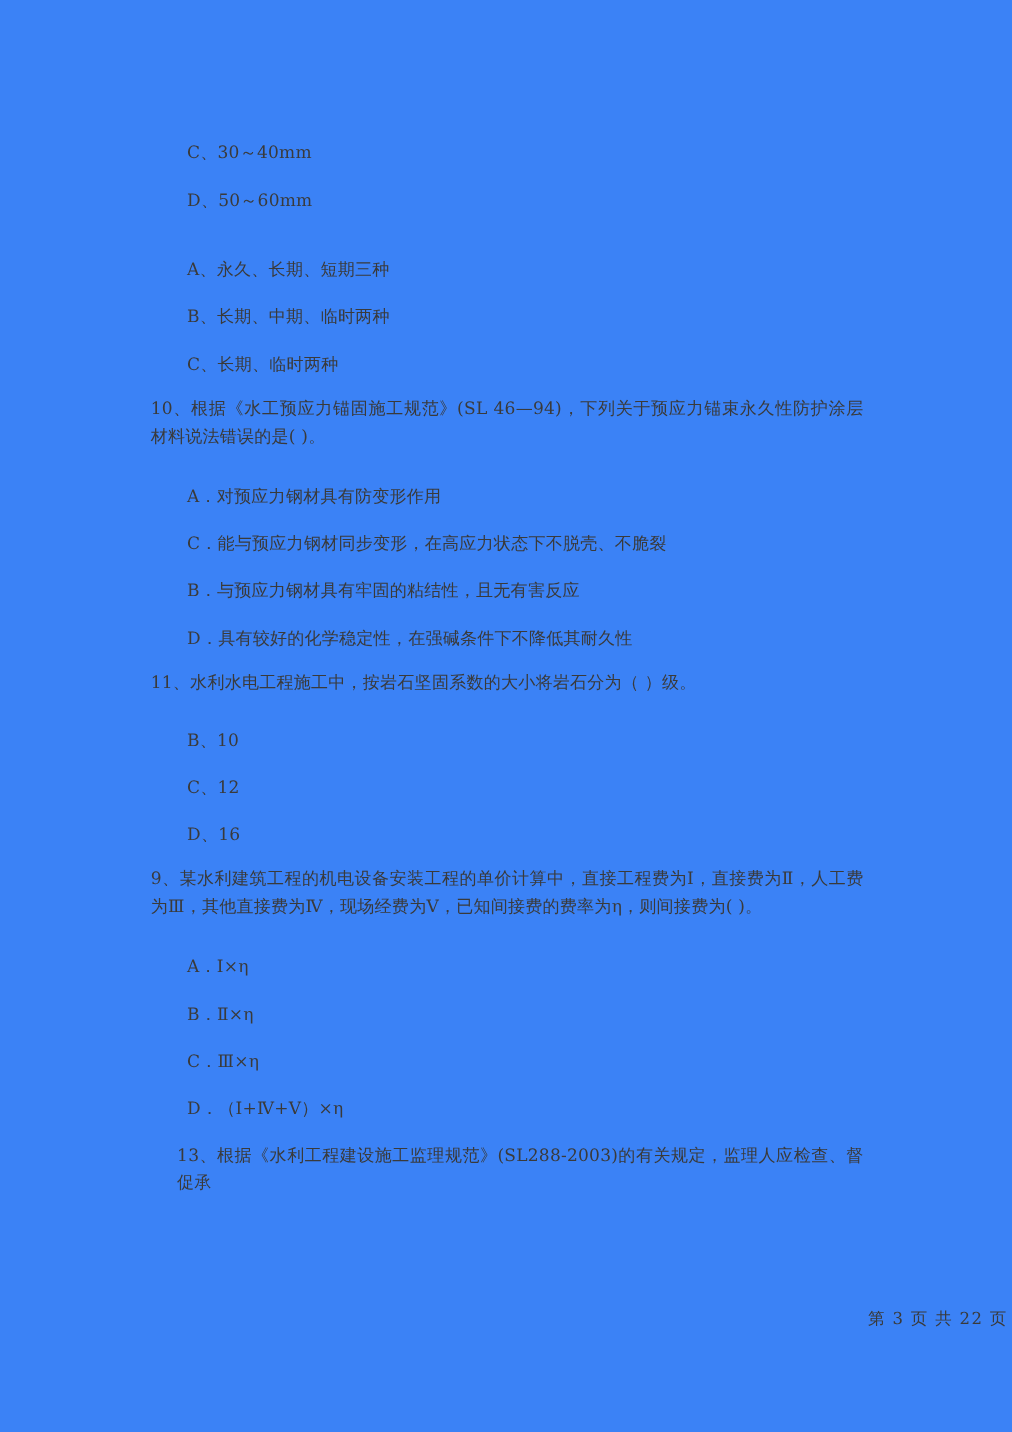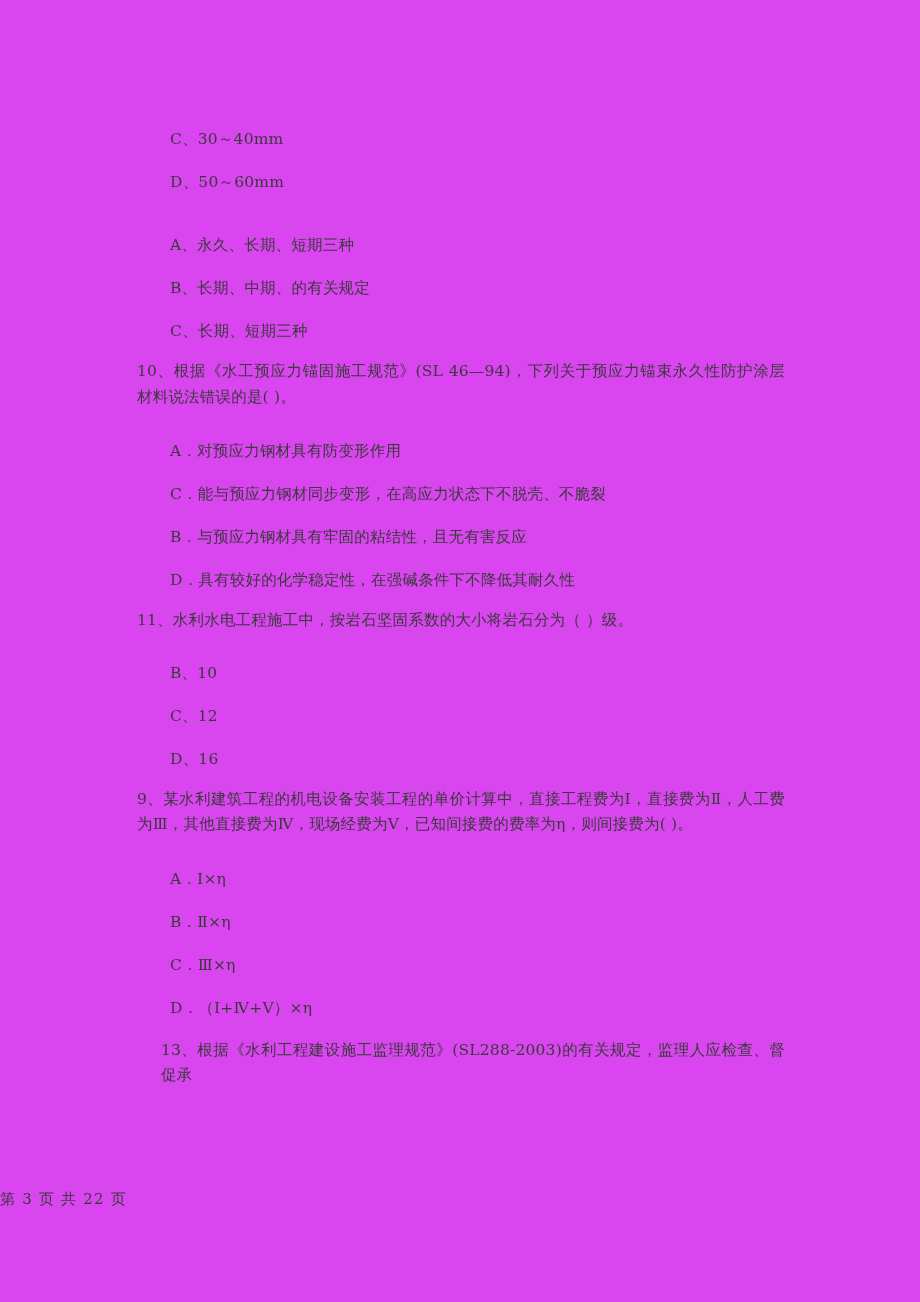--- a/index.html
+++ b/index.html
@@ -9,21 +9,21 @@
     background: #ffffff;
   }
   body {
     font-family: "DejaVu Serif", "Liberation Serif", serif;
     color: #3a3a3a;
   }
   .page {
     position: relative;
     width: 920px;
     height: 1302px;
-    background: #d946ef;
+    background: #3b82f6;
     overflow: hidden;
     box-sizing: border-box;
   }
   .content {
     position: absolute;
     left: 137px;
     top: 104px;
     width: 648px;
   }
   
@@ -53,21 +53,21 @@
     white-space: pre;
   }
   .opt-first {
     padding-top: 25px;
   }
   .footer {
     position: absolute;
     left: 0;
     right: 4px;
     top: 1190px;
-    text-align: left;
+    text-align: right;
     font-size: 15px;
     letter-spacing: 1.2px;
     color: #3a3a3a;
   }
   .trailing {
     margin-top: 20px;
     margin-left: 24px;
   }
 </style>
 </head>
@@ -75,22 +75,22 @@
 
 <div class="page">
 
   <div class="content">
 
     <div class="option opt-first">C、30～40mm</div>
     <div class="option">D、50～60mm</div>
 
     <div class="q-block">
       <div class="option opt-first">A、永久、长期、短期三种</div>
-      <div class="option">B、长期、中期、的有关规定</div>
-      <div class="option">C、长期、短期三种</div>
+      <div class="option">B、长期、中期、临时两种</div>
+      <div class="option">C、长期、临时两种</div>
     </div>
 
     <div class="q-block">
       <p class="question">10、根据《水工预应力锚固施工规范》(SL 46—94)，下列关于预应力锚束永久性防护涂层材料说法错误的是(    )。</p>
       <div class="option opt-first">A．对预应力钢材具有防变形作用</div>
       <div class="option">C．能与预应力钢材同步变形，在高应力状态下不脱壳、不脆裂</div>
       <div class="option">B．与预应力钢材具有牢固的粘结性，且无有害反应</div>
       <div class="option">D．具有较好的化学稳定性，在强碱条件下不降低其耐久性</div>
     </div>
 

